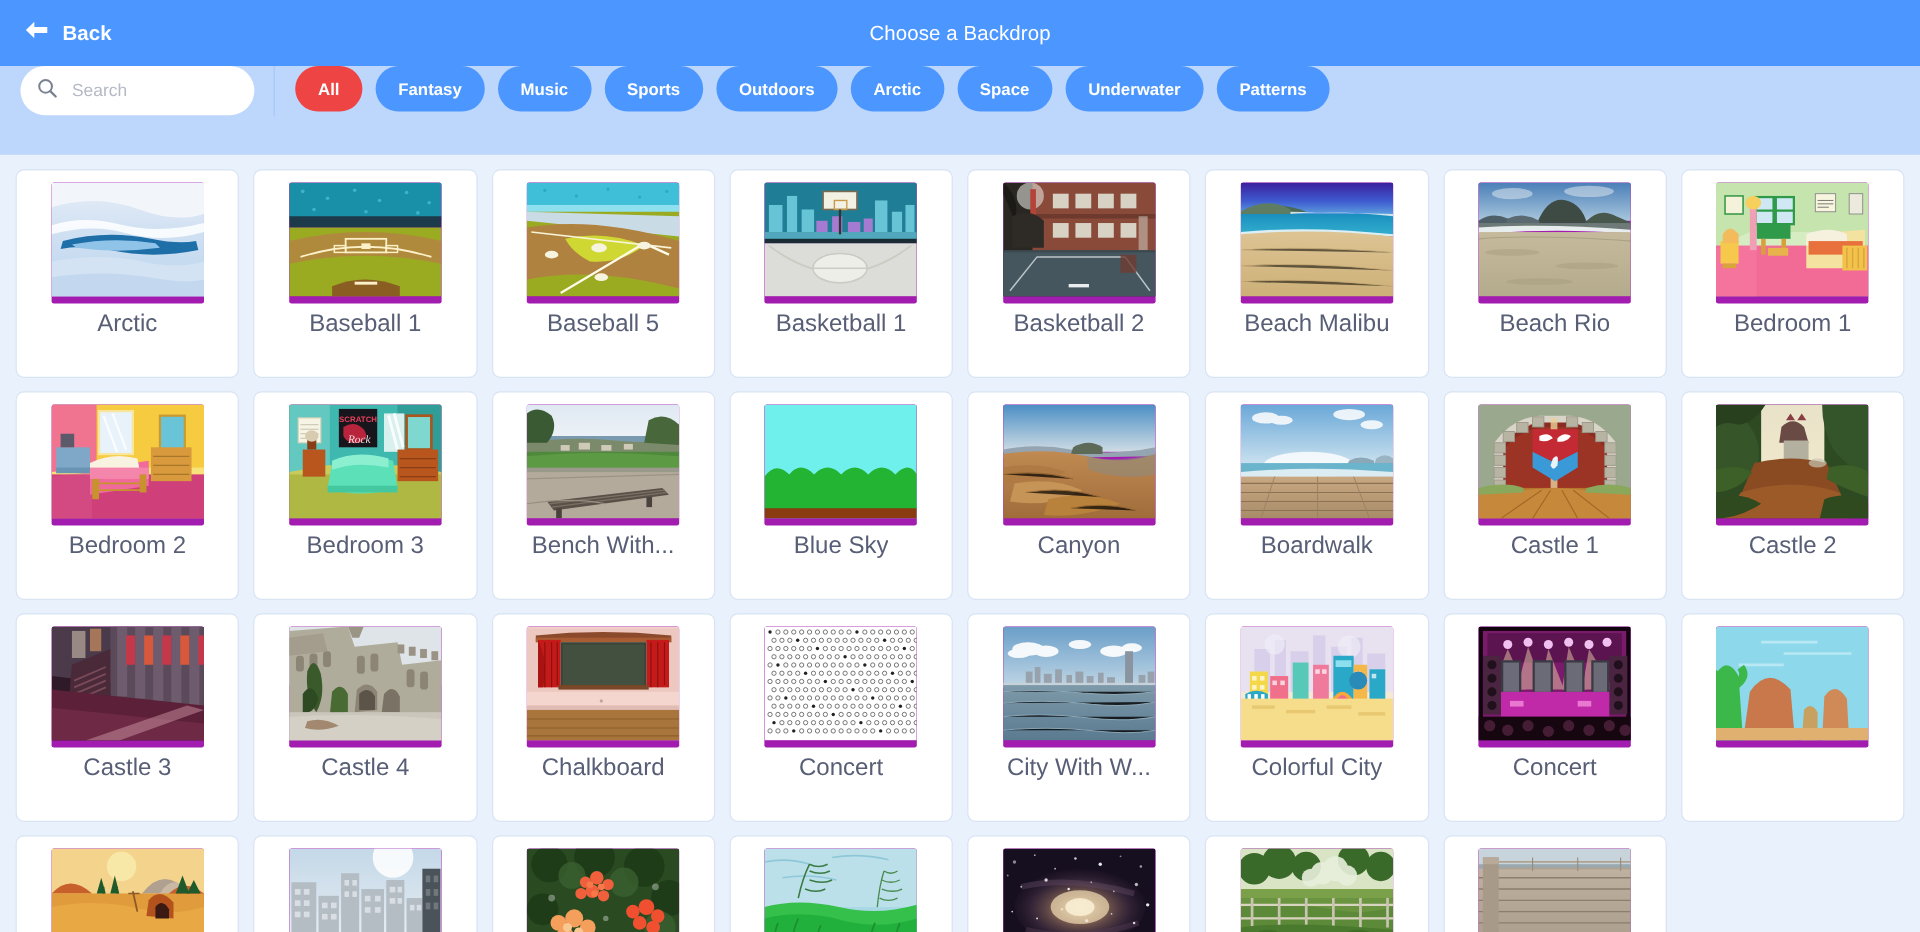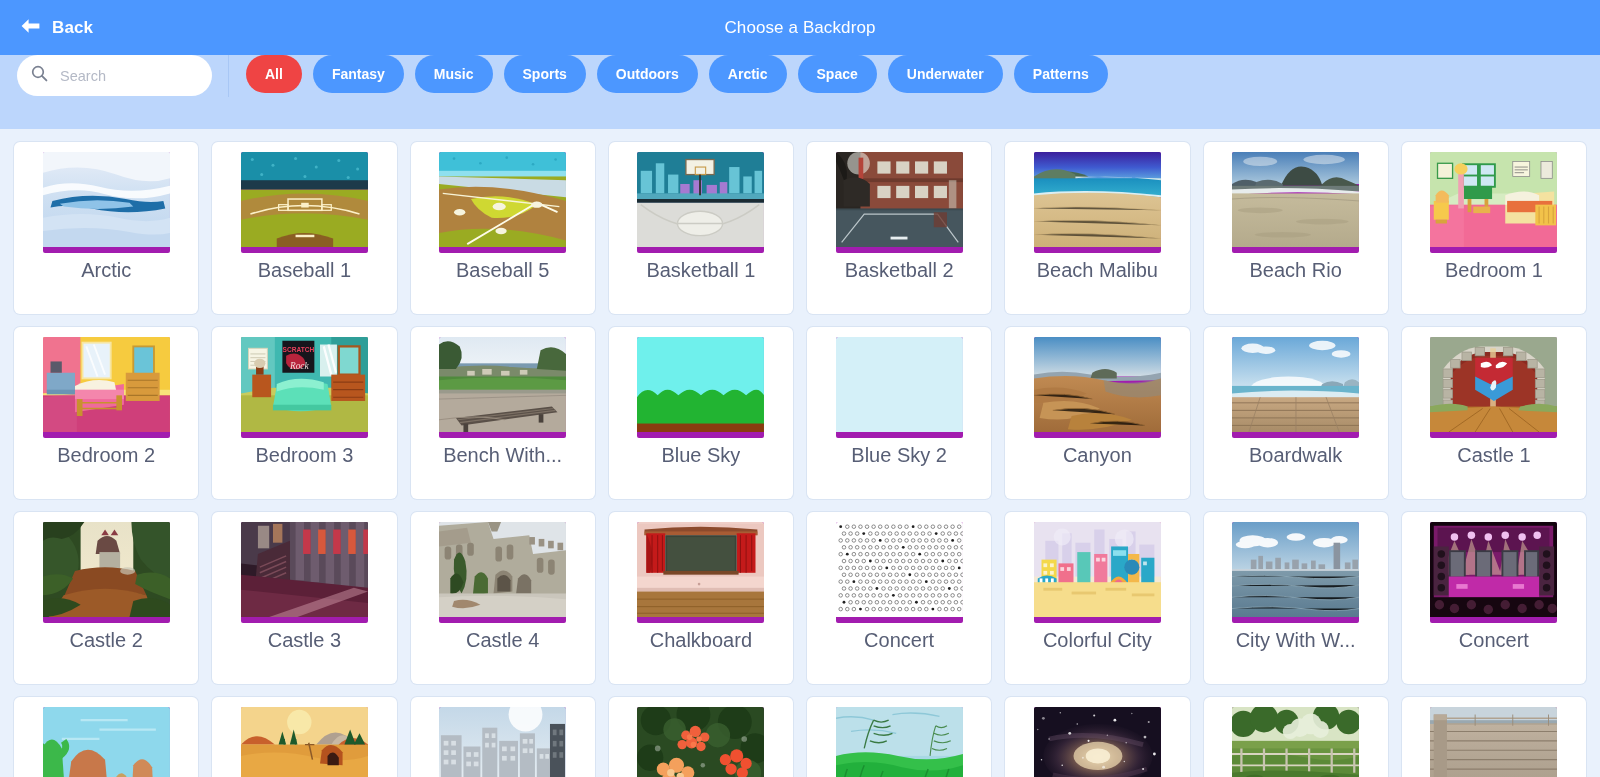--- a/index.html
+++ b/index.html
@@ -563,28 +563,20 @@
       </div>
       <div class="card">
         <div class="thumb">
           <svg class="inner" viewBox="0 0 135 101" preserveAspectRatio="none">
         <rect width="135" height="101" fill="#6ff0ec"></rect>
         <path d="M0 64 Q10 50 22 62 Q32 50 44 62 Q56 50 68 62 Q80 50 92 62 Q104 50 116 62 Q128 50 135 62 L135 94 L0 94Z" fill="#22b432"></path>
         <rect y="92" width="135" height="9" fill="#8a3c10"></rect>
           </svg>
         </div>
         <div class="card-label">Blue Sky</div>
-      </div>
-      <div class="card">
-        <div class="thumb">
-          <svg class="inner" viewBox="0 0 135 101" preserveAspectRatio="none">
-            <rect width="135" height="101" fill="#d4f0f8"></rect>
-          </svg>
-        </div>
-        <div class="card-label">Blue Sky 2</div>
       </div>
       <div class="card">
         <div class="thumb">
           <svg class="inner" viewBox="0 0 135 101" preserveAspectRatio="none">
         <defs>
               <linearGradient id="cnsky" x1="0" y1="0" x2="0" y2="1">
           <stop offset="0" stop-color="#4a8ec4"></stop>
                 <stop offset="1" stop-color="#cfdce4"></stop>
               </linearGradient>
           <linearGradient id="cnrock" x1="0" y1="0" x2="0" y2="1">
@@ -1066,20 +1058,68 @@
             <circle cx="117.0" cy="92.6" r="1.9" fill="none" stroke="#555" stroke-width="0.7"></circle>
             <circle cx="124.0" cy="92.6" r="1.9" fill="none" stroke="#555" stroke-width="0.7"></circle>
             <circle cx="131.0" cy="92.6" r="1.9" fill="none" stroke="#555" stroke-width="0.7"></circle>
           </svg>
         </div>
         <div class="card-label">Concert</div>
       </div>
       <div class="card">
         <div class="thumb">
           <svg class="inner" viewBox="0 0 135 101" preserveAspectRatio="none">
+        <defs>
+              <linearGradient id="cwsky" x1="0" y1="0" x2="0" y2="1">
+          <stop offset="0" stop-color="#6a9ec8"></stop>
+                <stop offset="1" stop-color="#bcd4e4"></stop>
+              </linearGradient>
+          <linearGradient id="cwsea" x1="0" y1="0" x2="0" y2="1">
+          <stop offset="0" stop-color="#7e9aaa"></stop>
+                <stop offset="1" stop-color="#5a7a90"></stop>
+              </linearGradient>
+            </defs>
+        <rect width="135" height="52" fill="url(#cwsky)"></rect>
+        <g fill="#ffffff" opacity=".92">
+              <ellipse cx="22" cy="20" rx="14" ry="6"></ellipse>
+              <ellipse cx="38" cy="22" rx="11" ry="5"></ellipse>
+        <ellipse cx="14" cy="24" rx="10" ry="4"></ellipse>
+              <ellipse cx="68" cy="16" rx="10" ry="4"></ellipse>
+        <ellipse cx="98" cy="22" rx="12" ry="5"></ellipse>
+              <ellipse cx="114" cy="19" rx="9" ry="4"></ellipse>
+            </g>
+        <rect x="108" y="22" width="7" height="30" fill="#8a94a0"></rect>
+        <g fill="#98a2ac">
+              <rect x="20" y="40" width="6" height="12"></rect>
+              <rect x="28" y="36" width="5" height="16"></rect>
+        <rect x="36" y="42" width="7" height="10"></rect>
+              <rect x="46" y="38" width="6" height="14"></rect>
+        <rect x="56" y="43" width="5" height="9"></rect>
+              <rect x="64" y="40" width="7" height="12"></rect>
+        <rect x="74" y="44" width="6" height="8"></rect>
+              <rect x="84" y="41" width="5" height="11"></rect>
+        <rect x="92" y="45" width="7" height="7"></rect>
+              <rect x="120" y="43" width="6" height="9"></rect>
+        <rect x="128" y="40" width="6" height="12"></rect>
+            </g>
+        <rect y="50" width="135" height="4" fill="#c8d2da"></rect>
+        <rect y="52" width="135" height="49" fill="url(#cwsea)"></rect>
+        <g stroke="#93aebd" stroke-width=".9" opacity=".8">
+          <path d="M0 58 Q34 55 70 59 Q104 62 135 58"></path>
+              <path d="M0 68 Q40 64 78 69 Q110 72 135 67"></path>
+          <path d="M0 80 Q36 76 74 81 Q108 85 135 80"></path>
+              <path d="M0 92 Q44 88 84 93 Q112 96 135 92"></path>
+            </g>
+          </svg>
+        </div>
+        <div class="card-label">City With W...</div>
+      </div>
+      <div class="card">
+        <div class="thumb">
+          <svg class="inner" viewBox="0 0 135 101" preserveAspectRatio="none">
         <rect width="135" height="101" fill="#f4e9d4"></rect>
         <rect width="135" height="58" fill="#e8e2f0"></rect>
         <g fill="#d8d0ea">
           <rect x="12" y="20" width="14" height="38"></rect>
               <rect x="30" y="12" width="10" height="46"></rect>
           <rect x="44" y="22" width="16" height="36"></rect>
               <rect x="64" y="8" width="11" height="50"></rect>
           <rect x="80" y="18" width="14" height="40"></rect>
               <rect x="98" y="10" width="10" height="48"></rect>
           <rect x="112" y="24" width="16" height="34"></rect>
@@ -1120,68 +1160,20 @@
         <rect y="64" width="135" height="37" fill="#f6dd8c"></rect>
         <g fill="#e8c870">
               <rect x="10" y="70" width="20" height="3"></rect>
               <rect x="40" y="74" width="26" height="3"></rect>
         <rect x="76" y="70" width="22" height="3"></rect>
               <rect x="104" y="76" width="24" height="3"></rect>
             </g>
           </svg>
         </div>
         <div class="card-label">Colorful City</div>
-      </div>
-      <div class="card">
-        <div class="thumb">
-          <svg class="inner" viewBox="0 0 135 101" preserveAspectRatio="none">
-        <defs>
-              <linearGradient id="cwsky" x1="0" y1="0" x2="0" y2="1">
-          <stop offset="0" stop-color="#6a9ec8"></stop>
-                <stop offset="1" stop-color="#bcd4e4"></stop>
-              </linearGradient>
-          <linearGradient id="cwsea" x1="0" y1="0" x2="0" y2="1">
-          <stop offset="0" stop-color="#7e9aaa"></stop>
-                <stop offset="1" stop-color="#5a7a90"></stop>
-              </linearGradient>
-            </defs>
-        <rect width="135" height="52" fill="url(#cwsky)"></rect>
-        <g fill="#ffffff" opacity=".92">
-              <ellipse cx="22" cy="20" rx="14" ry="6"></ellipse>
-              <ellipse cx="38" cy="22" rx="11" ry="5"></ellipse>
-        <ellipse cx="14" cy="24" rx="10" ry="4"></ellipse>
-              <ellipse cx="68" cy="16" rx="10" ry="4"></ellipse>
-        <ellipse cx="98" cy="22" rx="12" ry="5"></ellipse>
-              <ellipse cx="114" cy="19" rx="9" ry="4"></ellipse>
-            </g>
-        <rect x="108" y="22" width="7" height="30" fill="#8a94a0"></rect>
-        <g fill="#98a2ac">
-              <rect x="20" y="40" width="6" height="12"></rect>
-              <rect x="28" y="36" width="5" height="16"></rect>
-        <rect x="36" y="42" width="7" height="10"></rect>
-              <rect x="46" y="38" width="6" height="14"></rect>
-        <rect x="56" y="43" width="5" height="9"></rect>
-              <rect x="64" y="40" width="7" height="12"></rect>
-        <rect x="74" y="44" width="6" height="8"></rect>
-              <rect x="84" y="41" width="5" height="11"></rect>
-        <rect x="92" y="45" width="7" height="7"></rect>
-              <rect x="120" y="43" width="6" height="9"></rect>
-        <rect x="128" y="40" width="6" height="12"></rect>
-            </g>
-        <rect y="50" width="135" height="4" fill="#c8d2da"></rect>
-        <rect y="52" width="135" height="49" fill="url(#cwsea)"></rect>
-        <g stroke="#93aebd" stroke-width=".9" opacity=".8">
-          <path d="M0 58 Q34 55 70 59 Q104 62 135 58"></path>
-              <path d="M0 68 Q40 64 78 69 Q110 72 135 67"></path>
-          <path d="M0 80 Q36 76 74 81 Q108 85 135 80"></path>
-              <path d="M0 92 Q44 88 84 93 Q112 96 135 92"></path>
-            </g>
-          </svg>
-        </div>
-        <div class="card-label">City With W...</div>
       </div>
       <div class="card">
         <div class="thumb">
           <svg class="inner" viewBox="0 0 135 101" preserveAspectRatio="none">
         <rect width="135" height="101" fill="#12040e"></rect>
         <rect x="4" y="4" width="127" height="82" fill="#7a1a6a"></rect>
         <rect x="8" y="6" width="119" height="26" fill="#5c1450"></rect>
         <g fill="#f0c0f0">
               <circle cx="26" cy="16" r="4"></circle>
               <circle cx="44" cy="14" r="4"></circle>

